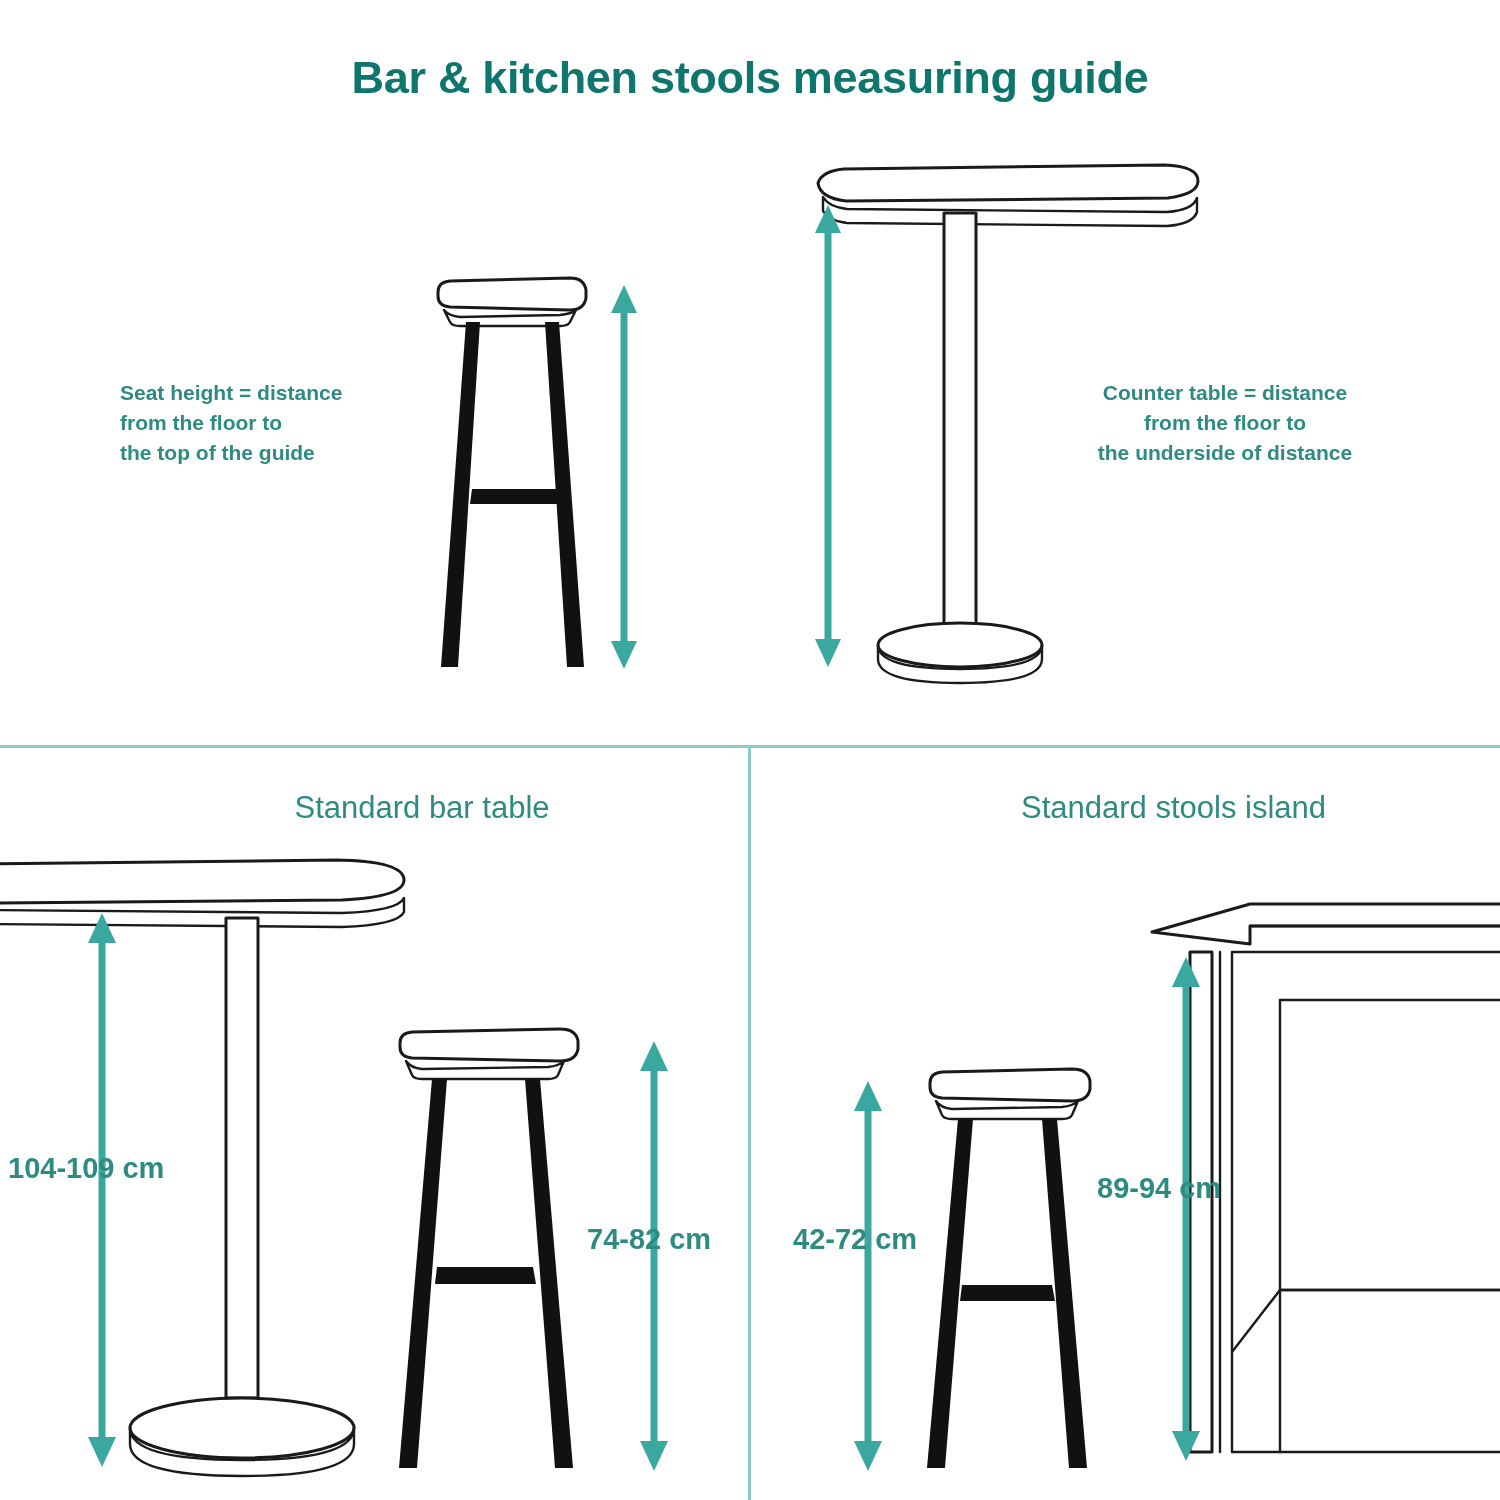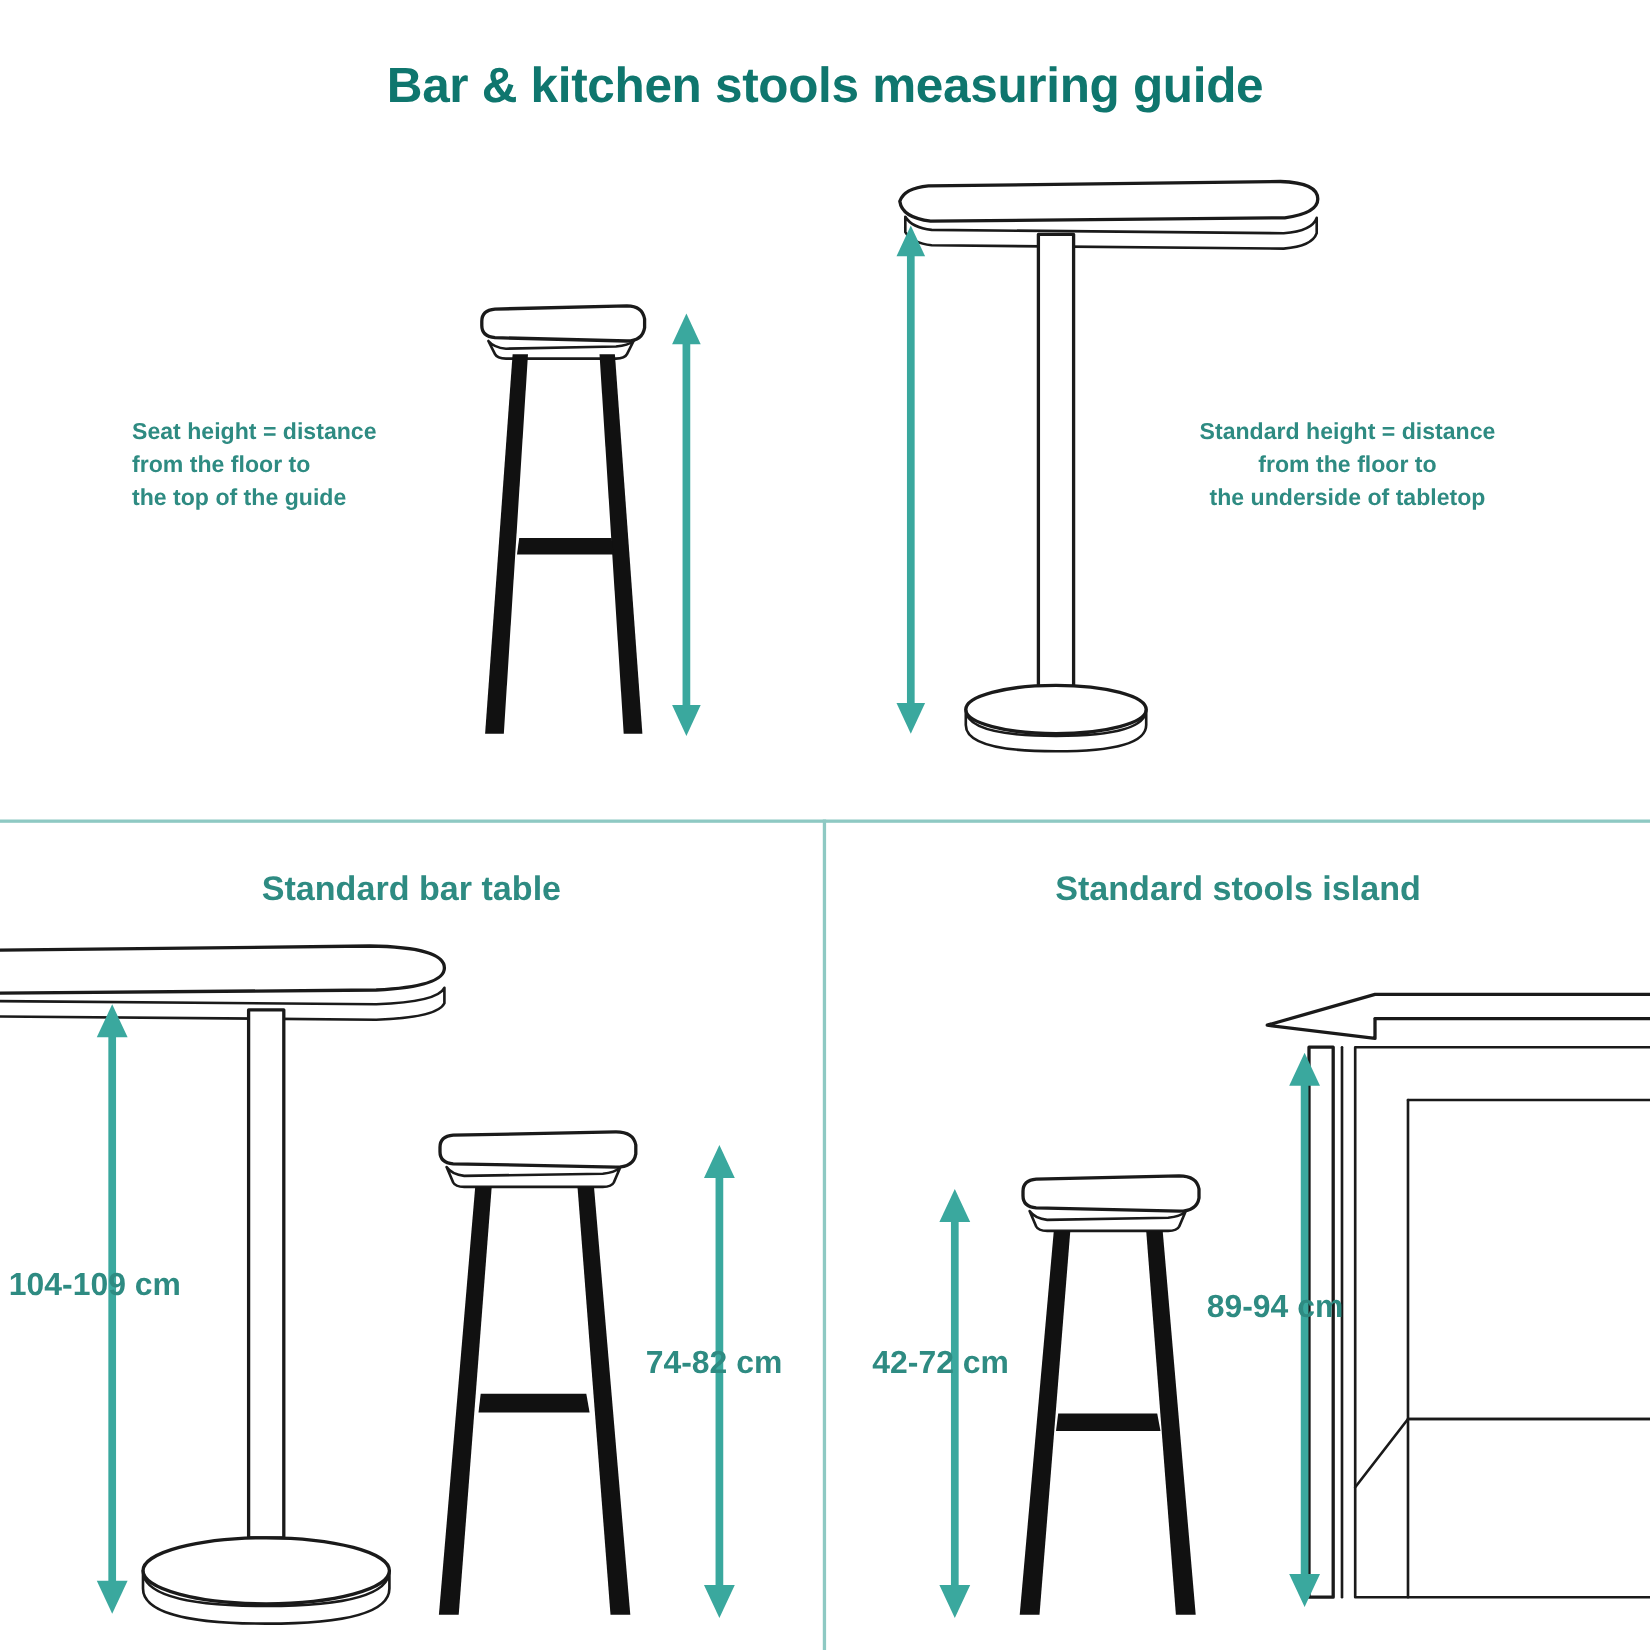--- a/index.html
+++ b/index.html
@@ -61,22 +61,23 @@
   }
   .caption-right {
     left: 1040px;
     top: 378px;
     width: 370px;
     text-align: center;
   }
   .section-head {
     position: absolute;
     font-size: 31px;
-    font-weight: bold;
+    font-weight: normal;
     color: #2e8b82;
+    padding-left: 48px;
   }
   .head-bar {
     left: 0;
     top: 790px;
     width: 748px;
     text-align: center;
   }
   .head-island {
     left: 751px;
     top: 790px;
@@ -140,23 +141,23 @@
     <path class="ln fill-w" d="M944 213 l0 415 l32 0 l0 -415 z"></path>
 
     <ellipse class="ln fill-w" cx="960" cy="645" rx="82" ry="22"></ellipse>
     <path class="ln-thin fill-w" d="M878 645 q0 24 82 24 q82 0 82 -24 l0 14 q0 24 -82 24 q-82 0 -82 -24 z"></path>
 
     <line class="arrow" x1="828" y1="222" x2="828" y2="650"></line>
     <polygon class="arrowhead" points="828,205 815,233 841,233"></polygon>
     <polygon class="arrowhead" points="828,667 815,639 841,639"></polygon>
   </svg>
   <div class="caption caption-right">
-    <div>Standard height = distance</div>
+    <div>Counter table = distance</div>
     <div>from the floor to</div>
-    <div>the underside of tabletop</div>
+    <div>the underside of distance</div>
   </div>
 
   <div class="section-head head-bar">Standard bar table</div>
   <div class="section-head head-island">Standard stools island</div>
 
   <svg width="1500" height="1500" viewBox="0 0 1500 1500">
 
     <path class="ln fill-w" d="M-40 878 q4 -12 26 -14 l350 -4 q68 1 68 20 q0 17 -62 20 l-356 3 q-24 -5 -26 -25 z"></path>
     <path class="ln-thin fill-w" d="M-36 898 q6 10 26 12 l352 3 q56 -2 62 -15 l0 14 q-6 13 -62 15 l-352 -3 q-20 -2 -26 -12 z"></path>
 

